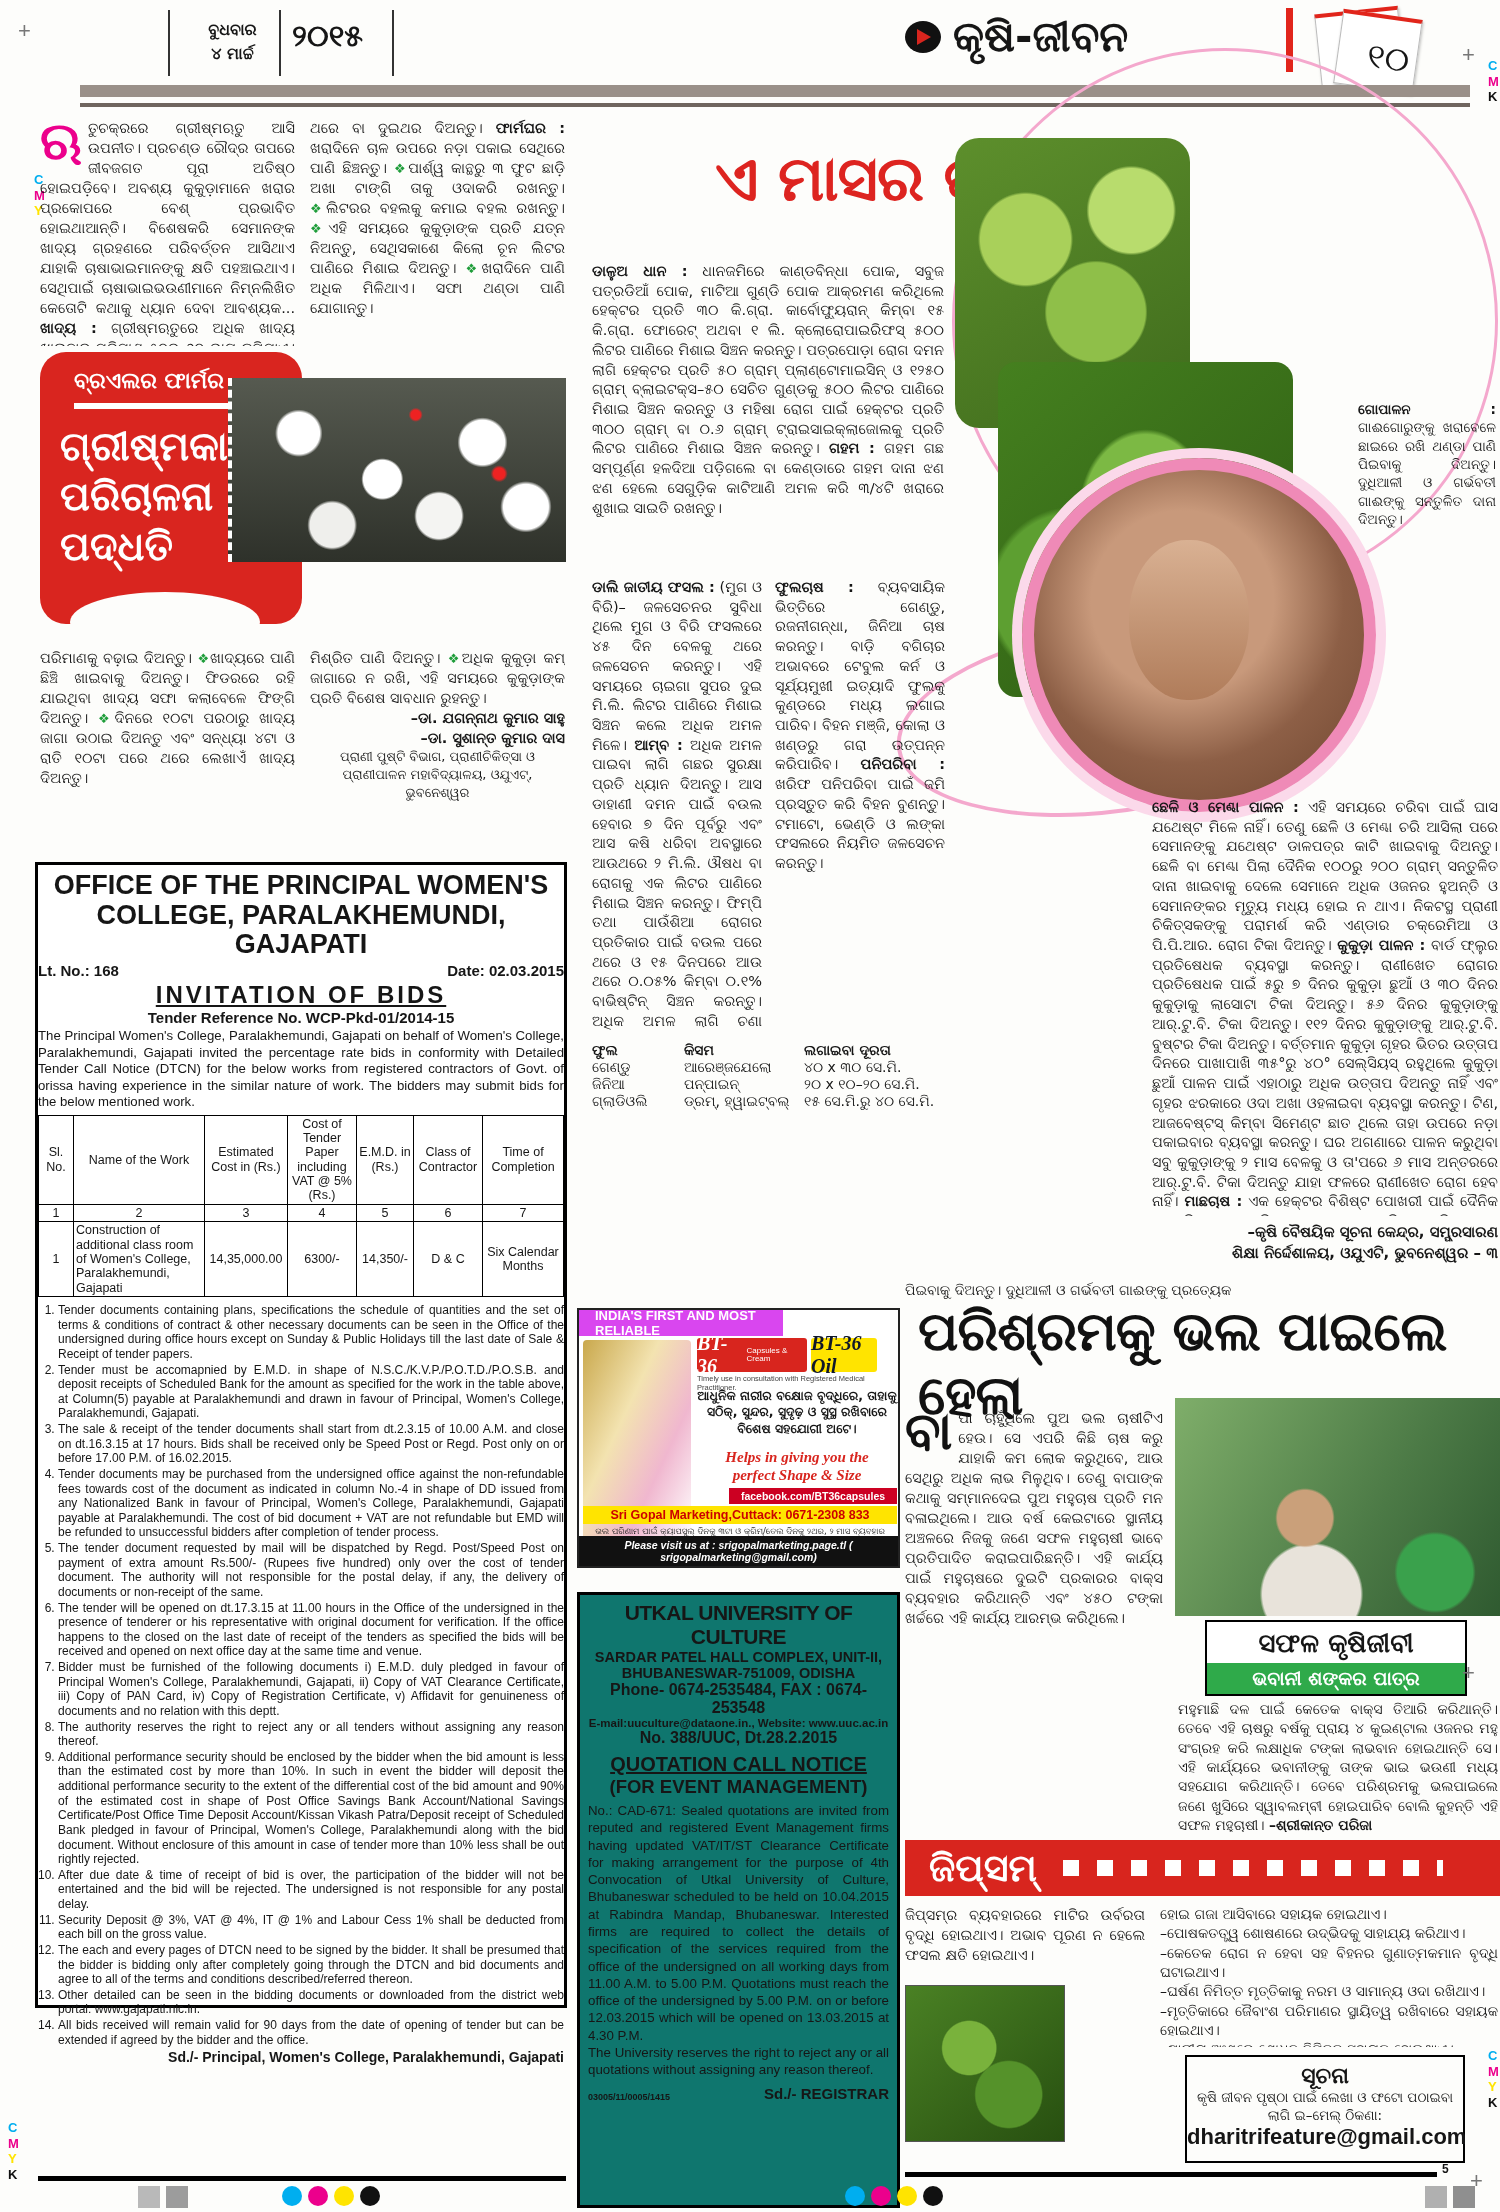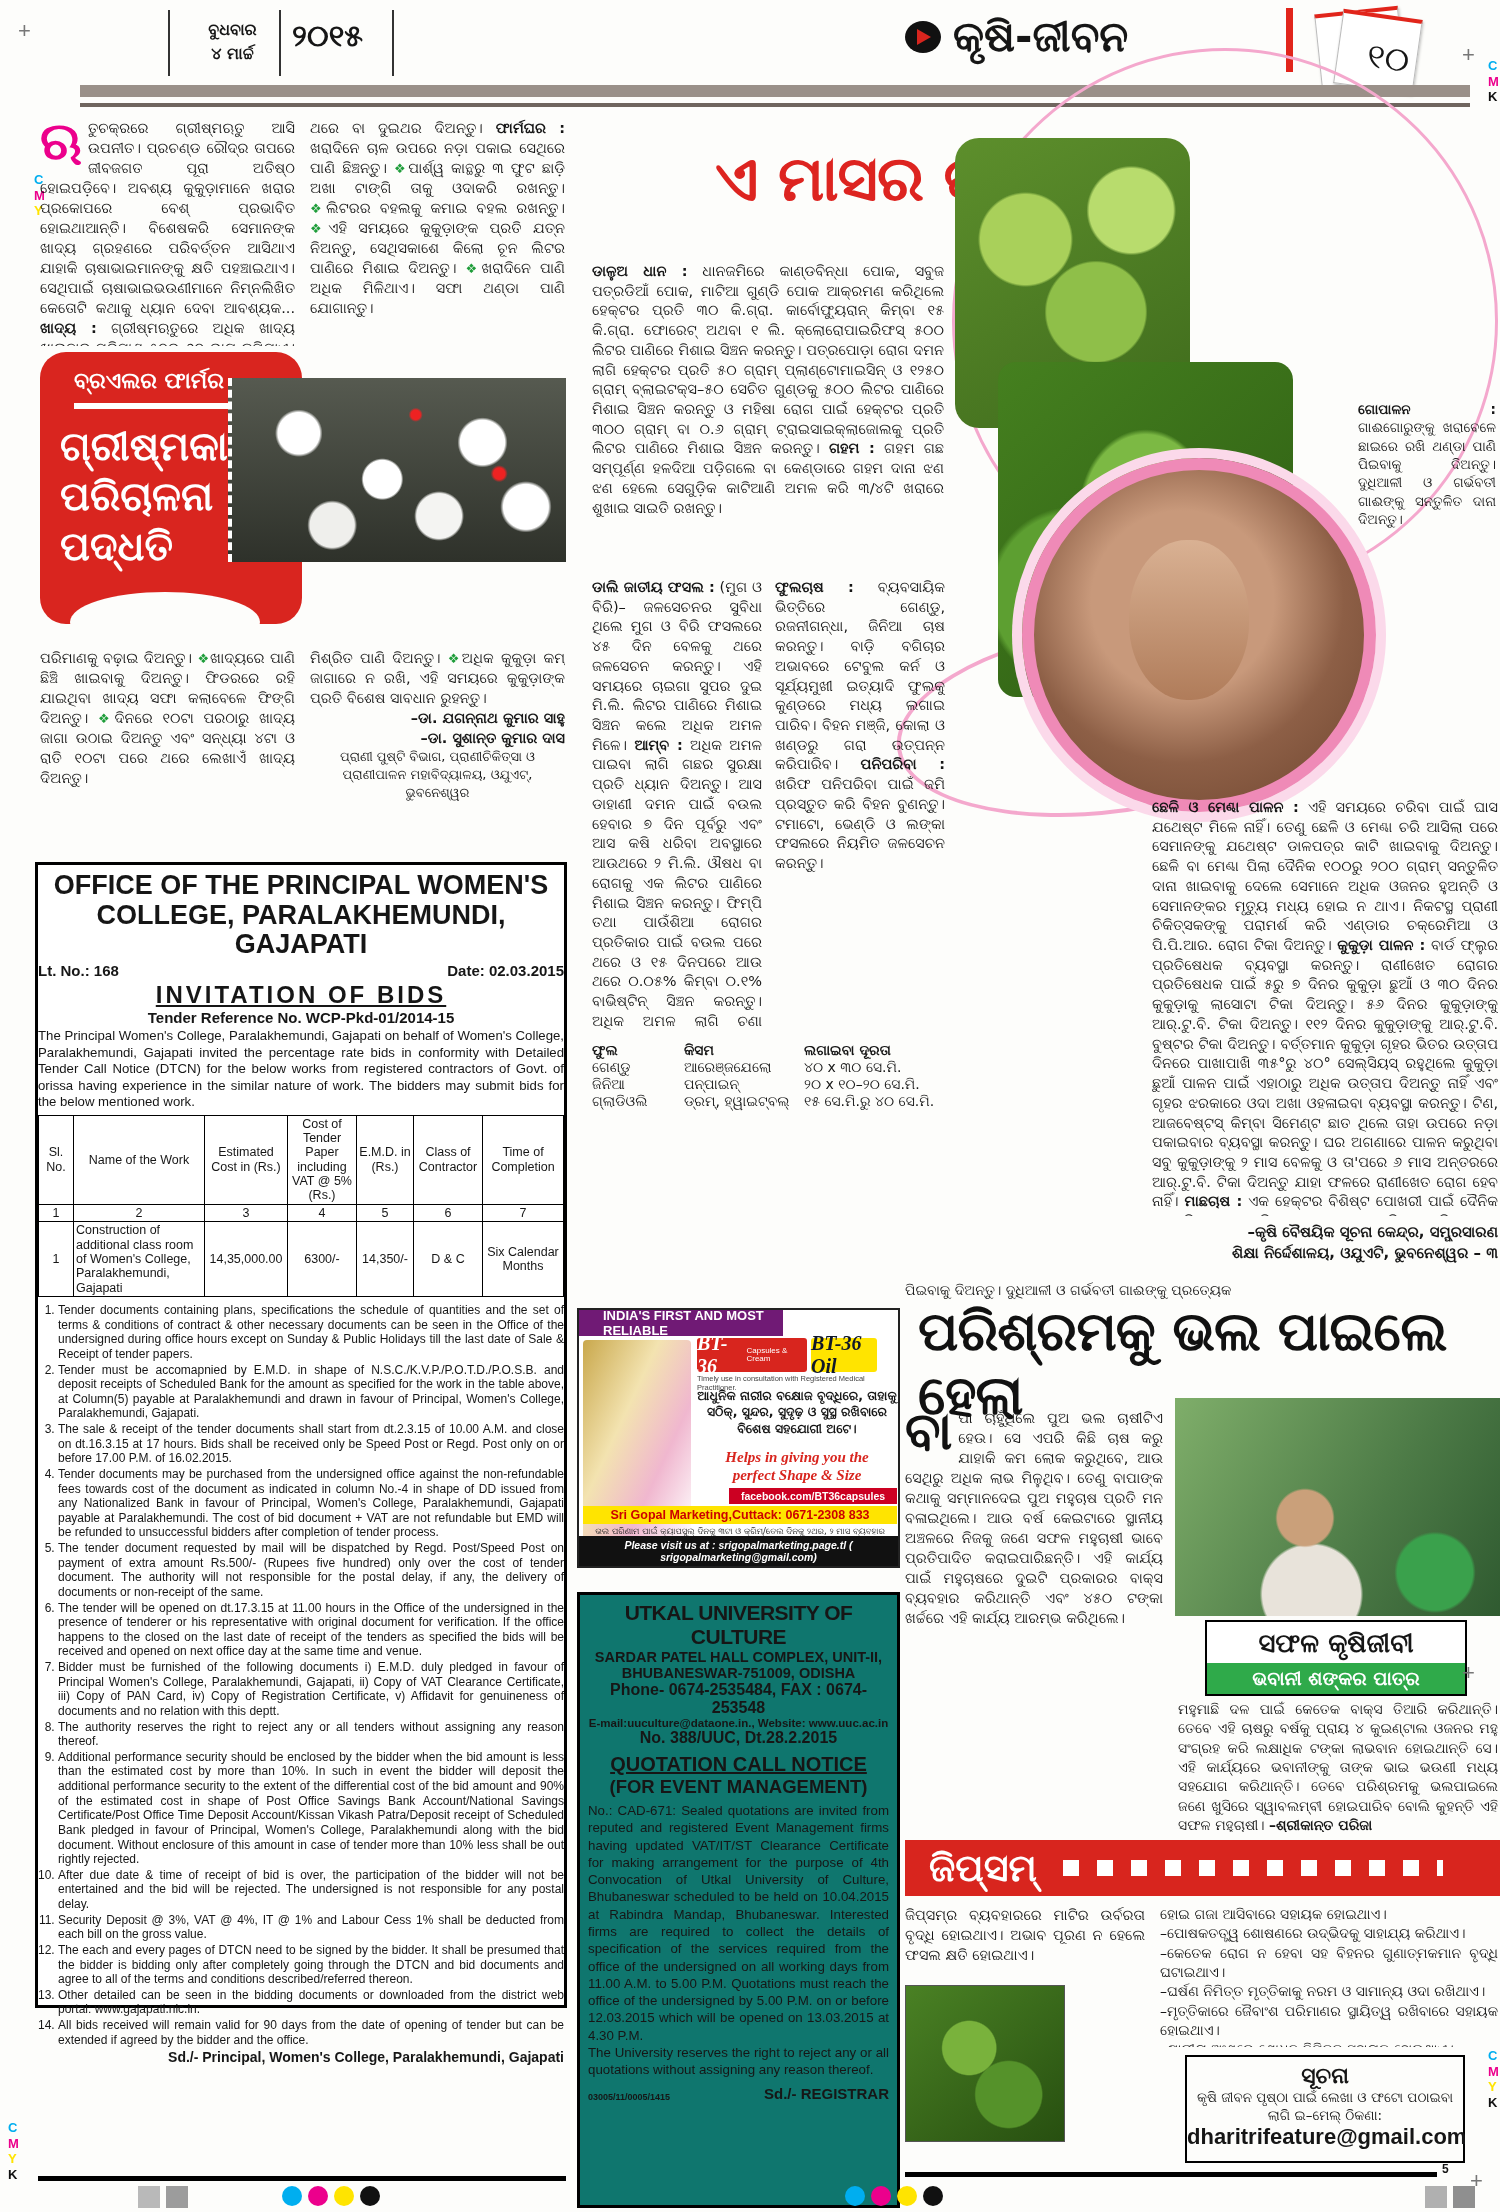--- a/index.html
+++ b/index.html
@@ -66,21 +66,21 @@
   .tender .t2{font-size:24px;font-weight:bold;text-align:center;letter-spacing:3px;text-decoration:underline;margin-top:2px;}
   .tender .t3{font-size:15px;font-weight:bold;text-align:center;}
   .tender .intro{font-size:13.2px;line-height:1.25;text-align:justify;margin-top:2px;}
   .ttable{border-collapse:collapse;width:100%;margin-top:4px;font-size:12.5px;}
   .ttable td{border:1px solid #000;padding:1px 2px;text-align:center;vertical-align:middle;line-height:1.15;}
   .tlist{margin:6px 0 0 0;padding-left:20px;font-size:12px;line-height:1.22;text-align:justify;}
   .tlist li{margin-bottom:1px;}
   .tsign{font-size:14px;font-weight:bold;text-align:right;margin-top:2px;}
   
   .ad{left:577px;top:1308px;width:323px;height:260px;border:2px solid #222;background:#fff;box-sizing:border-box;}
-  .ad .banner{position:absolute;left:0;top:0;width:64%;height:26px;background:#701a75;color:#fff;font-weight:bold;font-size:13px;display:flex;align-items:center;padding-left:24px;box-sizing:border-box;}
+  .ad .banner{position:absolute;left:0;top:0;width:64%;height:26px;background:#d946ef;color:#fff;font-weight:bold;font-size:13px;display:flex;align-items:center;padding-left:16px;box-sizing:border-box;}
   .ad .products{position:absolute;left:4px;top:30px;width:108px;height:200px;background:linear-gradient(115deg,#c9a84c 0%,#f3e3b0 38%,#f0b7cf 68%,#fff 100%);border-radius:4px;}
   .ad .cap-box{position:absolute;left:118px;top:28px;width:110px;height:34px;background:#d8251e;color:#fff;display:flex;align-items:center;justify-content:center;gap:4px;border-radius:3px;}
   .ad .oil-box{position:absolute;left:232px;top:28px;width:66px;height:34px;background:#ffe400;color:#0f172a;display:flex;align-items:center;justify-content:center;border-radius:3px;}
   .bt36{font-family:"Liberation Serif",serif;font-style:italic;font-weight:bold;font-size:20px;}
   .ad .small-cap{font-size:8px;line-height:1.05;text-align:left;}
   .ad .timely{position:absolute;left:118px;top:64px;width:200px;font-size:7.5px;color:#444;}
   .ad .odia-main{position:absolute;left:118px;top:78px;width:200px;font-size:12.5px;font-weight:bold;text-align:center;line-height:1.3;}
   .ad .helps{position:absolute;left:118px;top:138px;width:200px;color:#d8251e;font-family:"Liberation Serif",serif;font-style:italic;font-weight:bold;font-size:15px;text-align:center;line-height:1.2;}
   .ad .fb{position:absolute;left:150px;top:178px;width:168px;background:#c02;color:#fff;font-size:10.5px;font-weight:bold;text-align:center;padding:2px 0;}
   .ad .gopal{position:absolute;left:4px;top:196px;width:314px;background:#ffe400;color:#c00;font-size:12.5px;font-weight:bold;text-align:center;padding:2px 0;}

